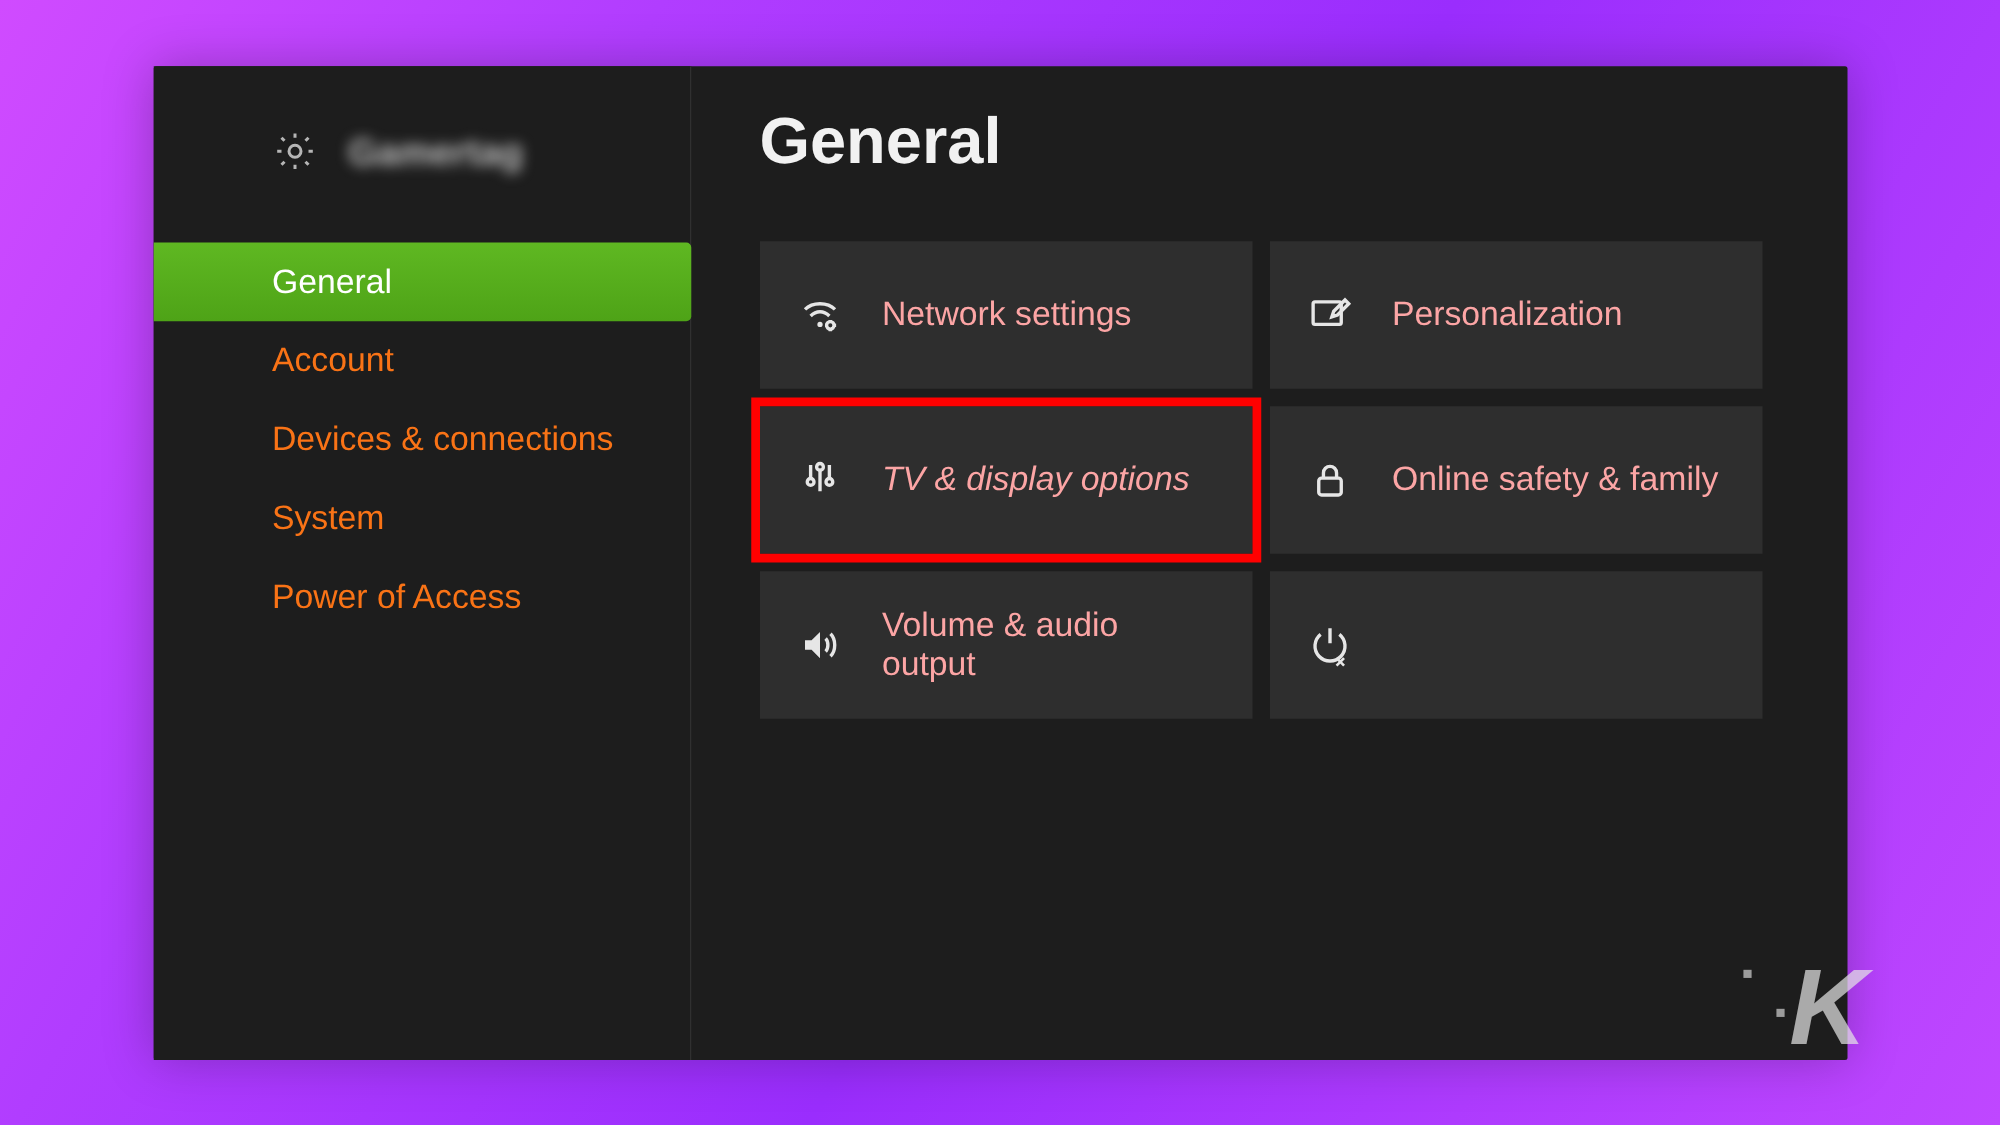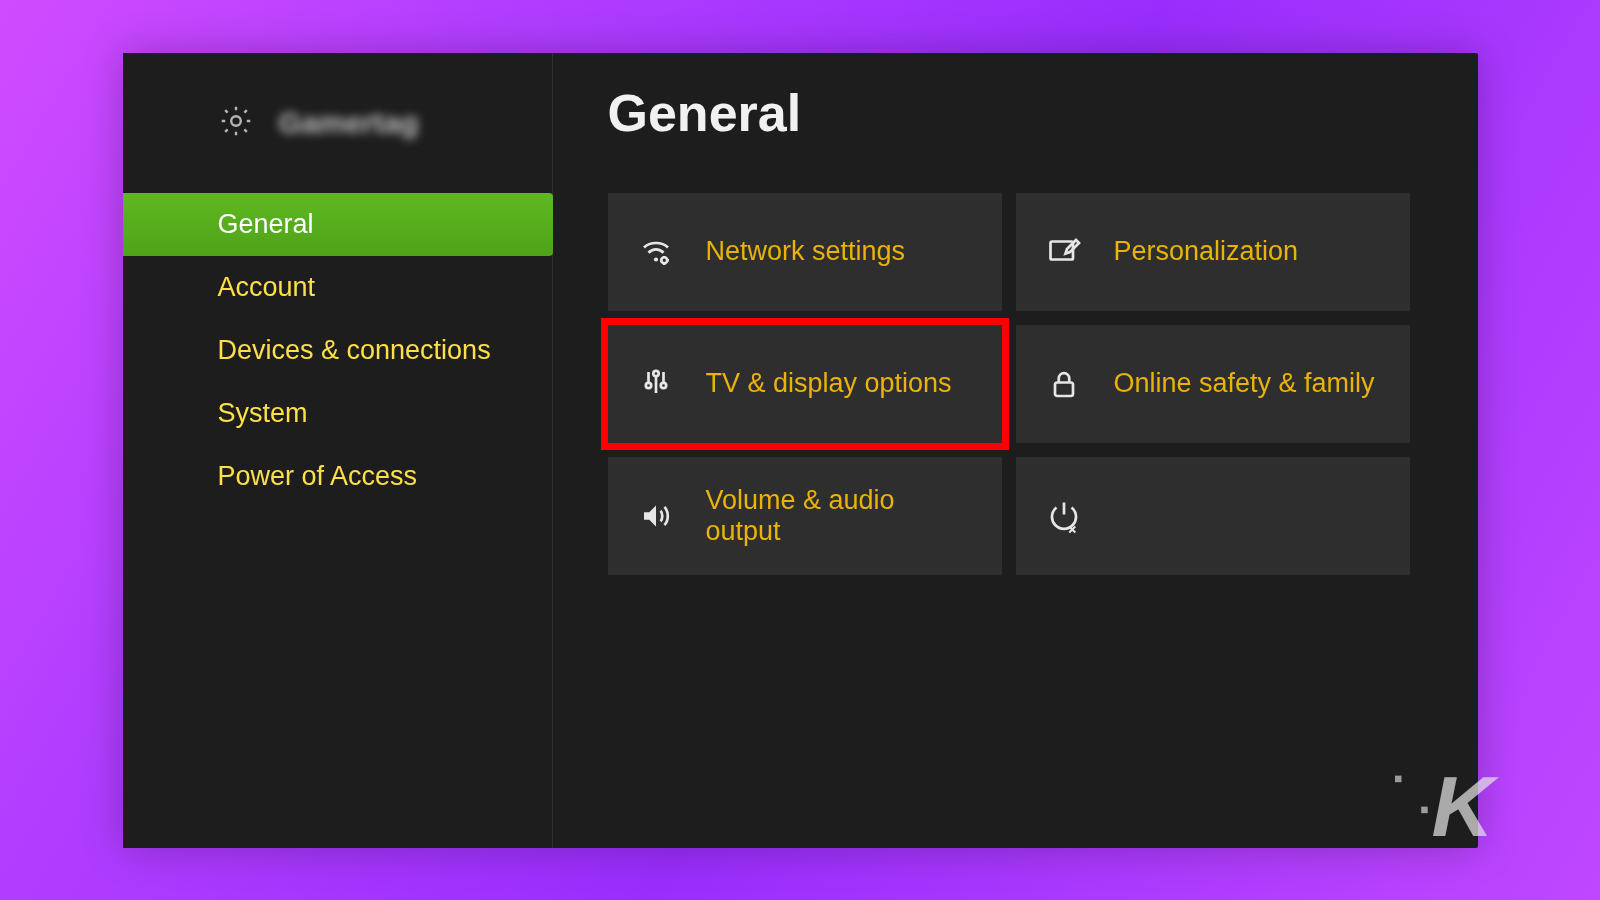--- a/index.html
+++ b/index.html
@@ -28,21 +28,21 @@
     display:flex; align-items:center; gap:25px;
     padding:20px 0 50px 95px;
   }
   .sidebar-header .gear svg{width:36px;height:36px;stroke:#b5b5b5;fill:none;stroke-width:1.6;}
   .sidebar-header .username{
     color:#bfbfbf;font-size:30px;font-weight:600;filter:blur(5px);
   }
   .nav-list{list-style:none;}
   .nav-item{
     padding:16px 0 16px 95px;
-    color:#fde047;
+    color:#f97316;
     font-size:27px;
     font-weight:400;
     cursor:pointer;
   }
   .nav-item.selected{
     background:#4caf1b;
     background:linear-gradient(#5fb822,#4ea317);
     color:#fff;
     border-radius:0 4px 4px 0;
     margin-right:-1px;
@@ -63,29 +63,30 @@
     grid-template-columns:repeat(2, 394px);
     grid-auto-rows:118px;
     gap:14px;
   }
   .tile{
     background:#2e2e2e;
     display:flex;
     align-items:center;
     gap:32px;
     padding:0 30px;
-    color:#eab308;
+    color:#fca5a5;
     font-size:27px;
     cursor:pointer;
     position:relative;
   }
   .tile.highlight{
     outline:7px solid #ff0000;
     outline-offset:0;
     z-index:2;
+    font-style:italic;
   }
   .tile .ico{width:36px;height:36px;flex:0 0 36px;display:flex;align-items:center;justify-content:center;}
   .tile .ico svg{width:100%;height:100%;stroke:#e6e6e6;fill:none;stroke-width:1.8;}
   
   .watermark{
     position:absolute; right:-12px; bottom:-8px;
     color:#e6e6e6; opacity:.7; font-weight:800; font-style:italic;
     font-size:86px; letter-spacing:-4px;
     pointer-events:none;
   }

